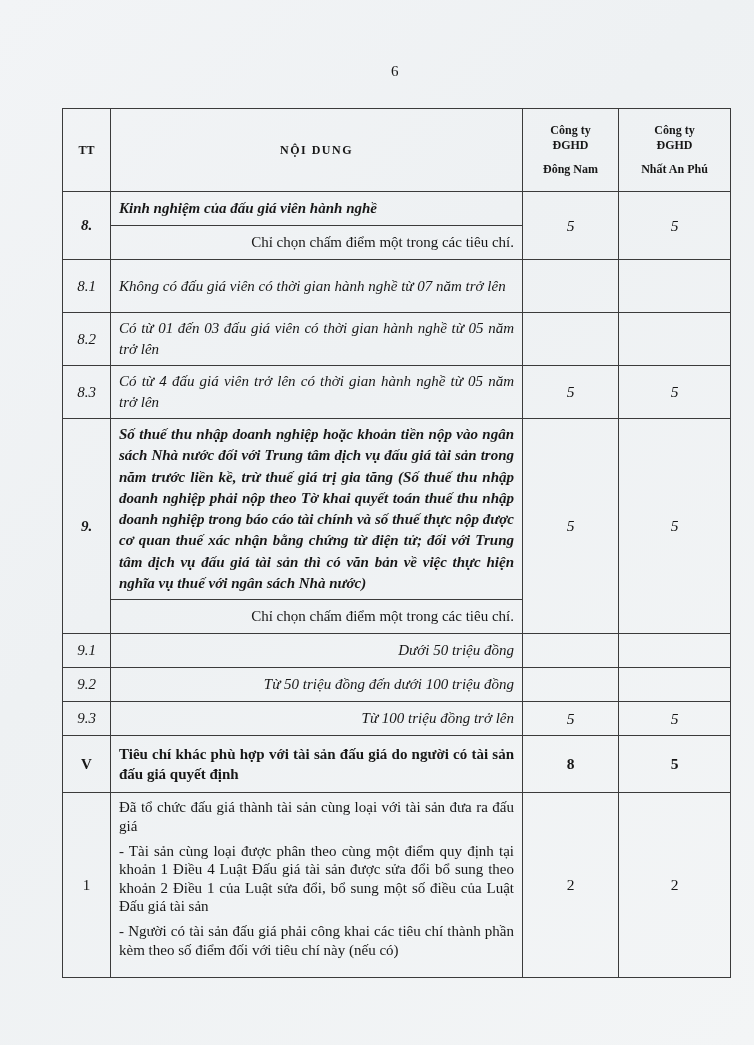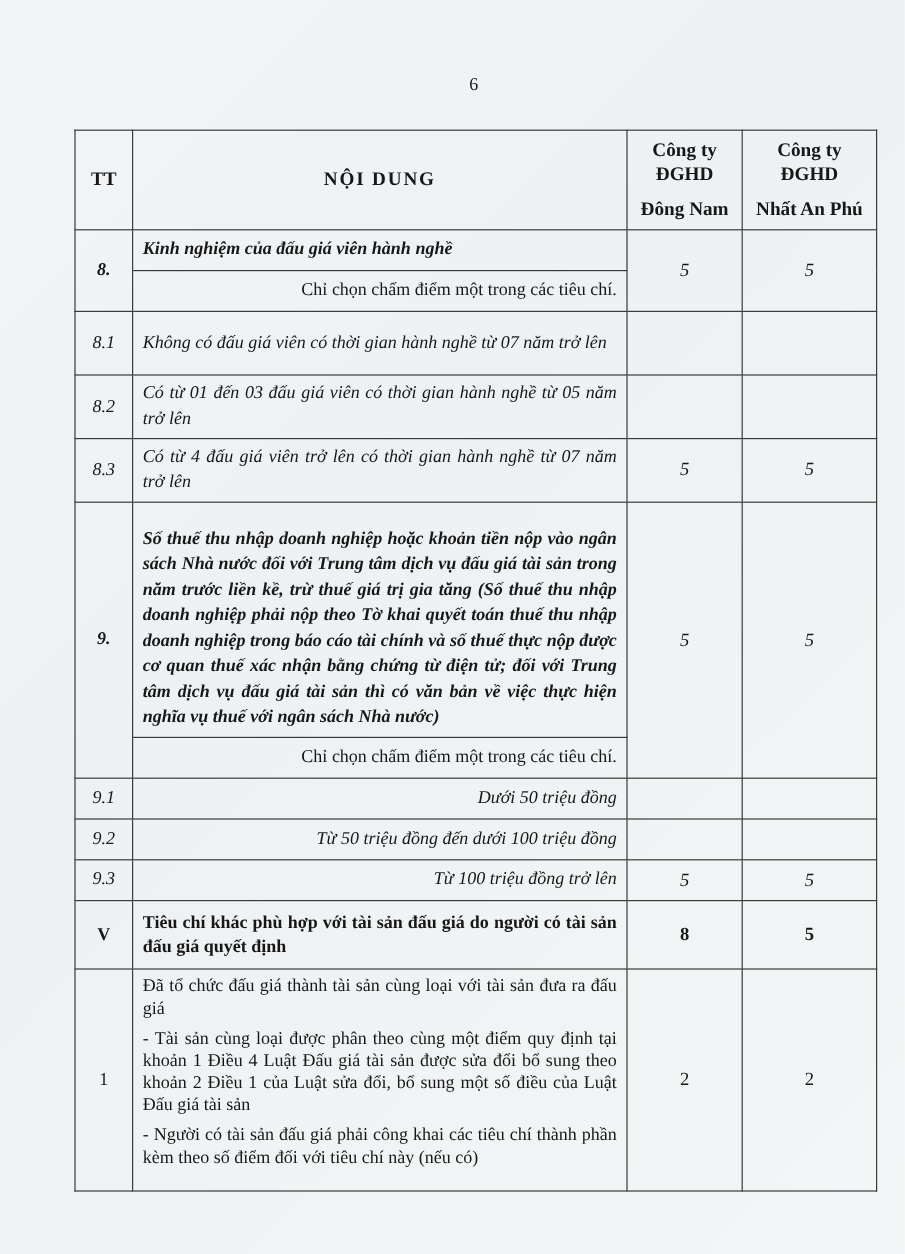--- a/index.html
+++ b/index.html
@@ -33,21 +33,21 @@
   .score-table td, .score-table th {
     border: 1px solid #3b3b3b;
     padding: 3px 8px;
     font-size: 15px;
     vertical-align: middle;
     overflow: hidden;
   }
   .score-table th {
     font-weight: bold;
     text-align: center;
-    font-size: 16px;
+    font-size: 12px;
     padding: 5px 4px;
     height: 72px;
   }
   th.head-content { letter-spacing: 1.5px; }
   .company-head div { line-height: 1.25; }
   .company-head .company-name { margin-top: 9px; }
   .col-tt   { width: 48px; }
   .col-noi  { width: 412px; }
   .col-c1   { width: 96px; }
   .col-c2   { width: 112px; }
@@ -57,21 +57,21 @@
   td.content{ text-align: justify; line-height: 1.4; }
   td.content.single { text-align: right; }
 
   .i  { font-style: italic; }
   .b  { font-weight: bold; }
   .bi { font-weight: bold; font-style: italic; }
 
   tr.r-8a  td { height: 27px; margin-left: 26px; }
   tr.r-8b  td { height: 27px; }
   tr.r-sub td { height: 46px; }
-  tr.r-9a  td.content { line-height: 1.42; padding-top: 20px; padding-bottom: 5px; }
+  tr.r-9a  td.content { line-height: 1.42; padding-top: 5px; padding-bottom: 5px; }
   tr.r-9b  td { height: 27px; }
   tr.r-one td { height: 27px; }
   tr.r-V   td { height: 50px; }
   tr.r-V   td.content { line-height: 1.35; }
   tr.r-1   td.content { line-height: 1.24; padding-top: 5px; padding-bottom: 18px; }
   tr.r-1   p { margin: 0 0 6px 0; }
   tr.r-1   p:last-child { margin-bottom: 0; }
 </style>
 </head>
 <body>
@@ -120,21 +120,21 @@
       <td class="score i"></td>
     </tr>
     <tr class="r-sub">
       <td class="tt i">8.2</td>
       <td class="content i">Có từ 01 đến 03 đấu giá viên có thời gian hành nghề từ 05 năm trở lên</td>
       <td class="score i"></td>
       <td class="score i"></td>
     </tr>
     <tr class="r-sub">
       <td class="tt i">8.3</td>
-      <td class="content i">Có từ 4 đấu giá viên trở lên có thời gian hành nghề từ 07 năm trở lên</td>
+      <td class="content i">Có từ 4 đấu giá viên trở lên có thời gian hành nghề từ 05 năm trở lên</td>
       <td class="score i">5</td>
       <td class="score i">5</td>
     </tr>
 
     <tr class="r-9a">
       <td class="tt bi" rowspan="2">9.</td>
       <td class="content bi">Số thuế thu nhập doanh nghiệp hoặc khoản tiền nộp vào ngân sách Nhà nước đối với Trung tâm dịch vụ đấu giá tài sản trong năm trước liền kề, trừ thuế giá trị gia tăng (Số thuế thu nhập doanh nghiệp phải nộp theo Tờ khai quyết toán thuế thu nhập doanh nghiệp trong báo cáo tài chính và số thuế thực nộp được cơ quan thuế xác nhận bằng chứng từ điện tử; đối với Trung tâm dịch vụ đấu giá tài sản thì có văn bản về việc thực hiện nghĩa vụ thuế với ngân sách Nhà nước)</td>
       <td class="score i" rowspan="2">5</td>
       <td class="score i" rowspan="2">5</td>
     </tr>

